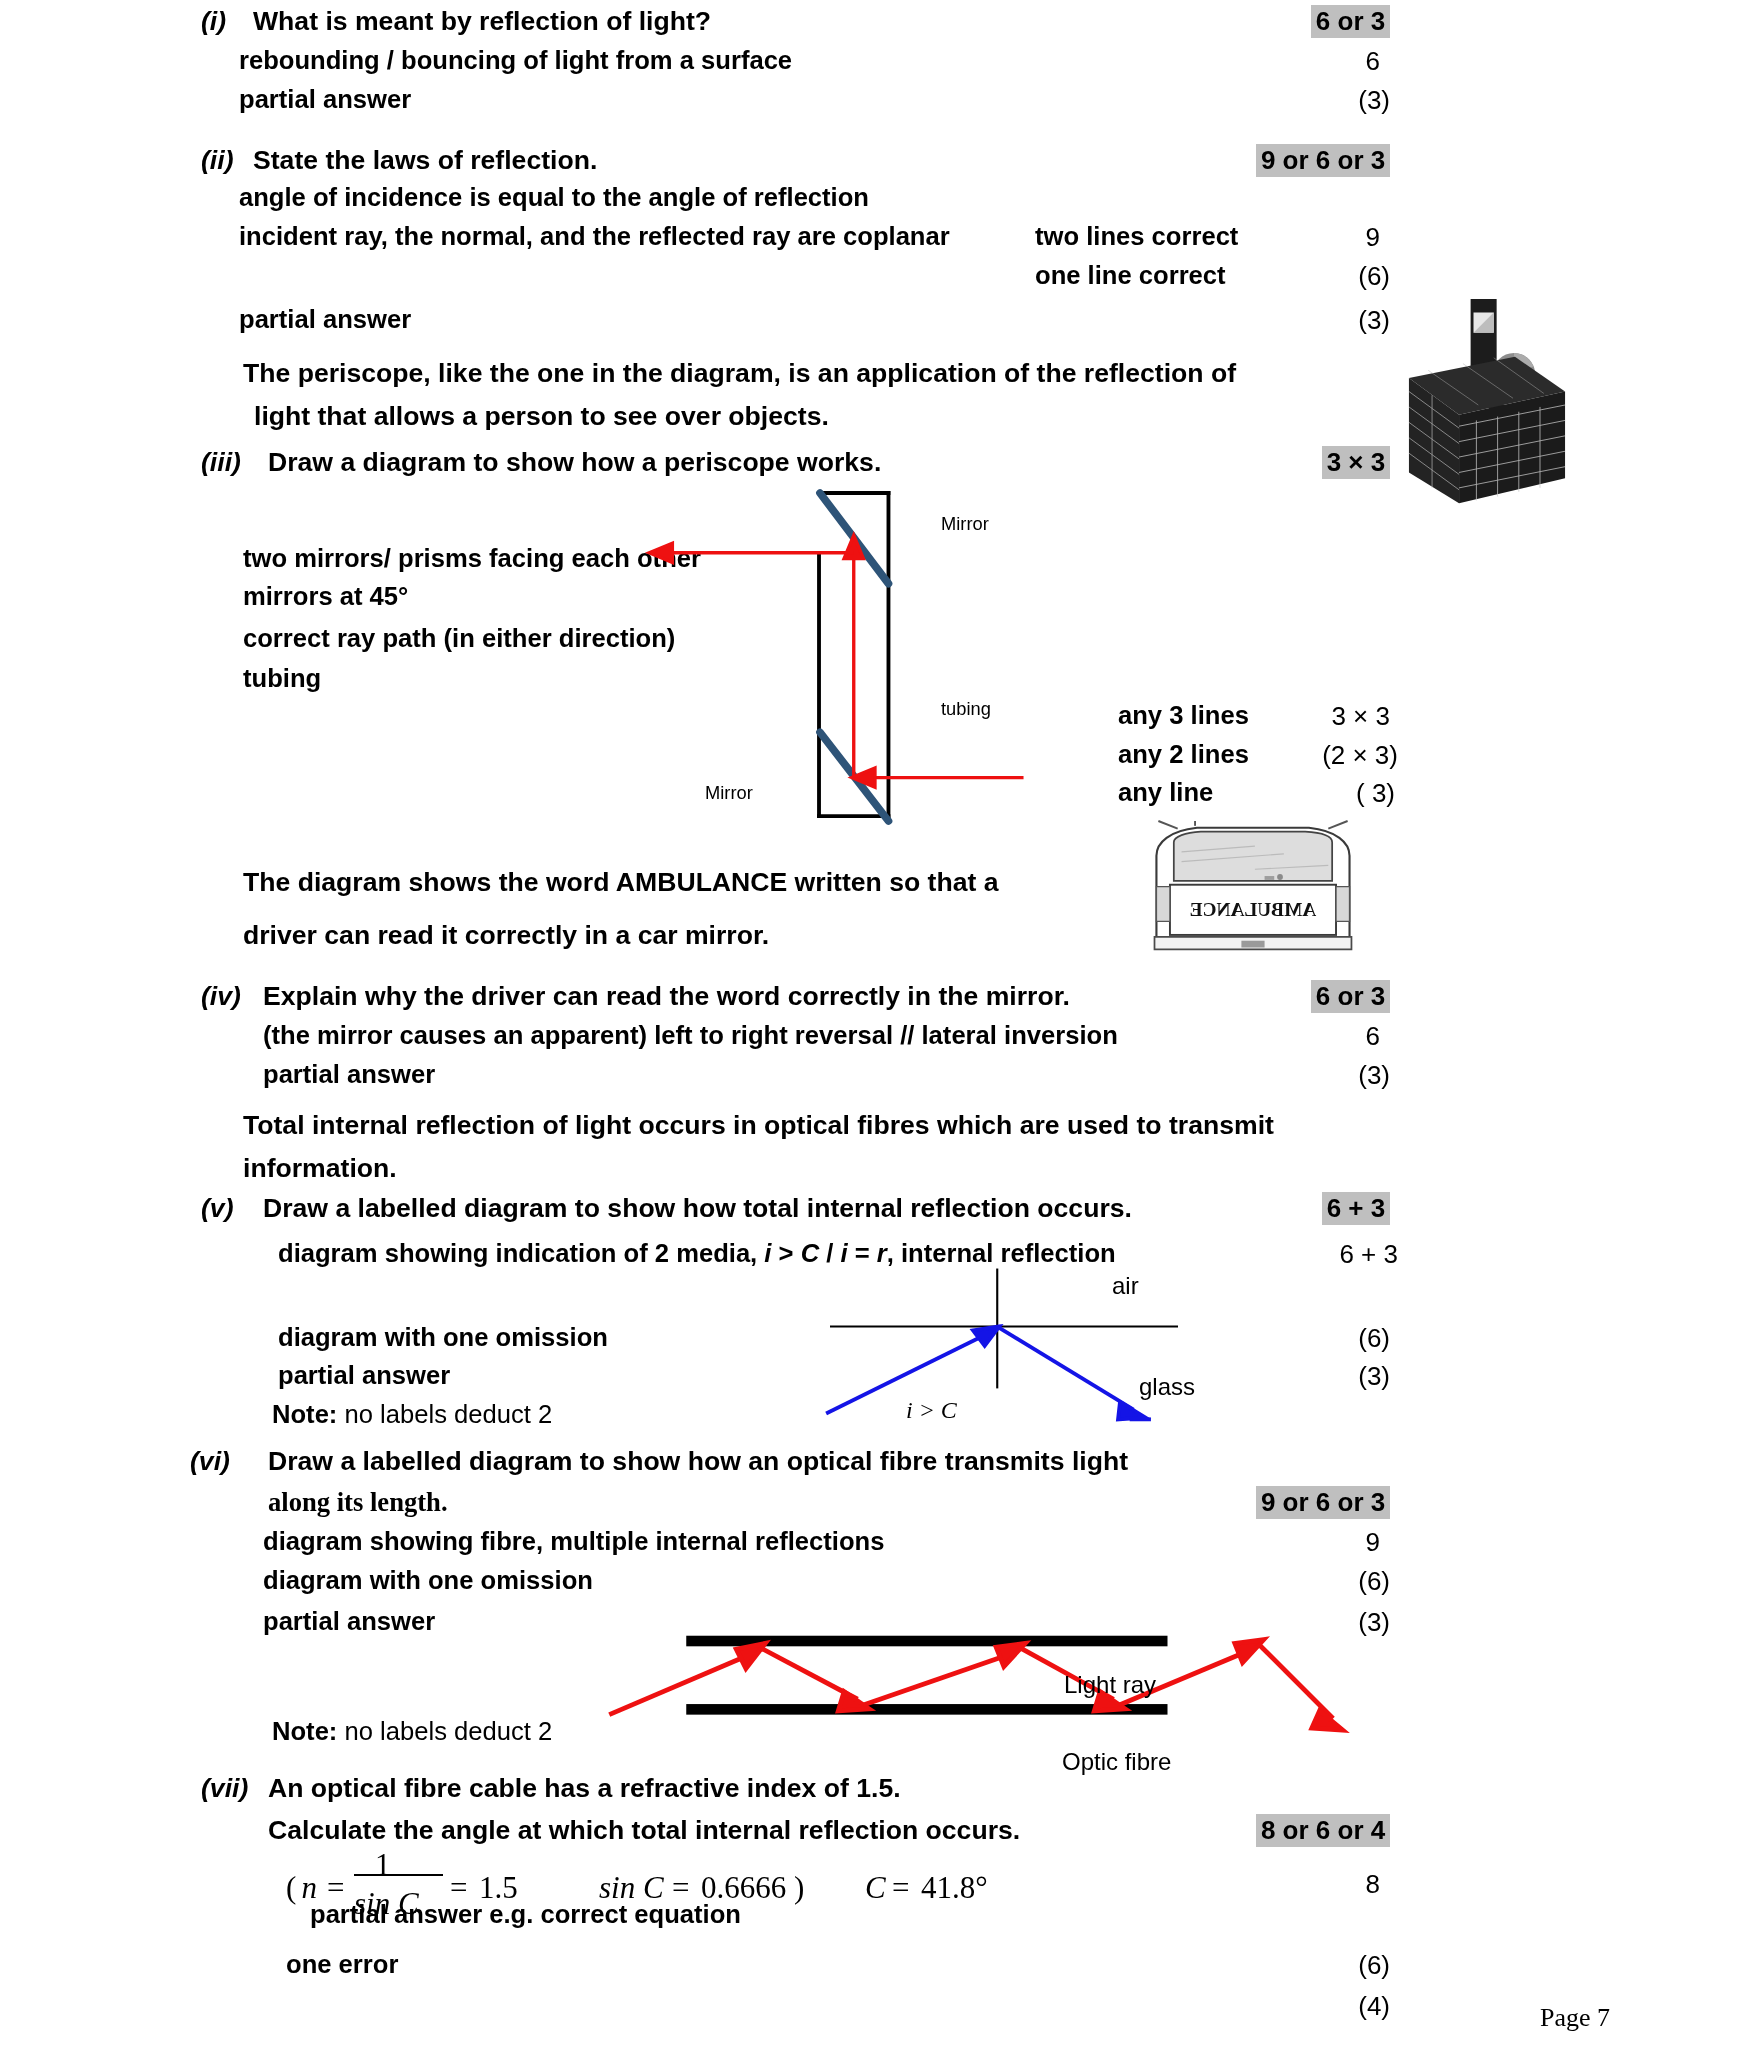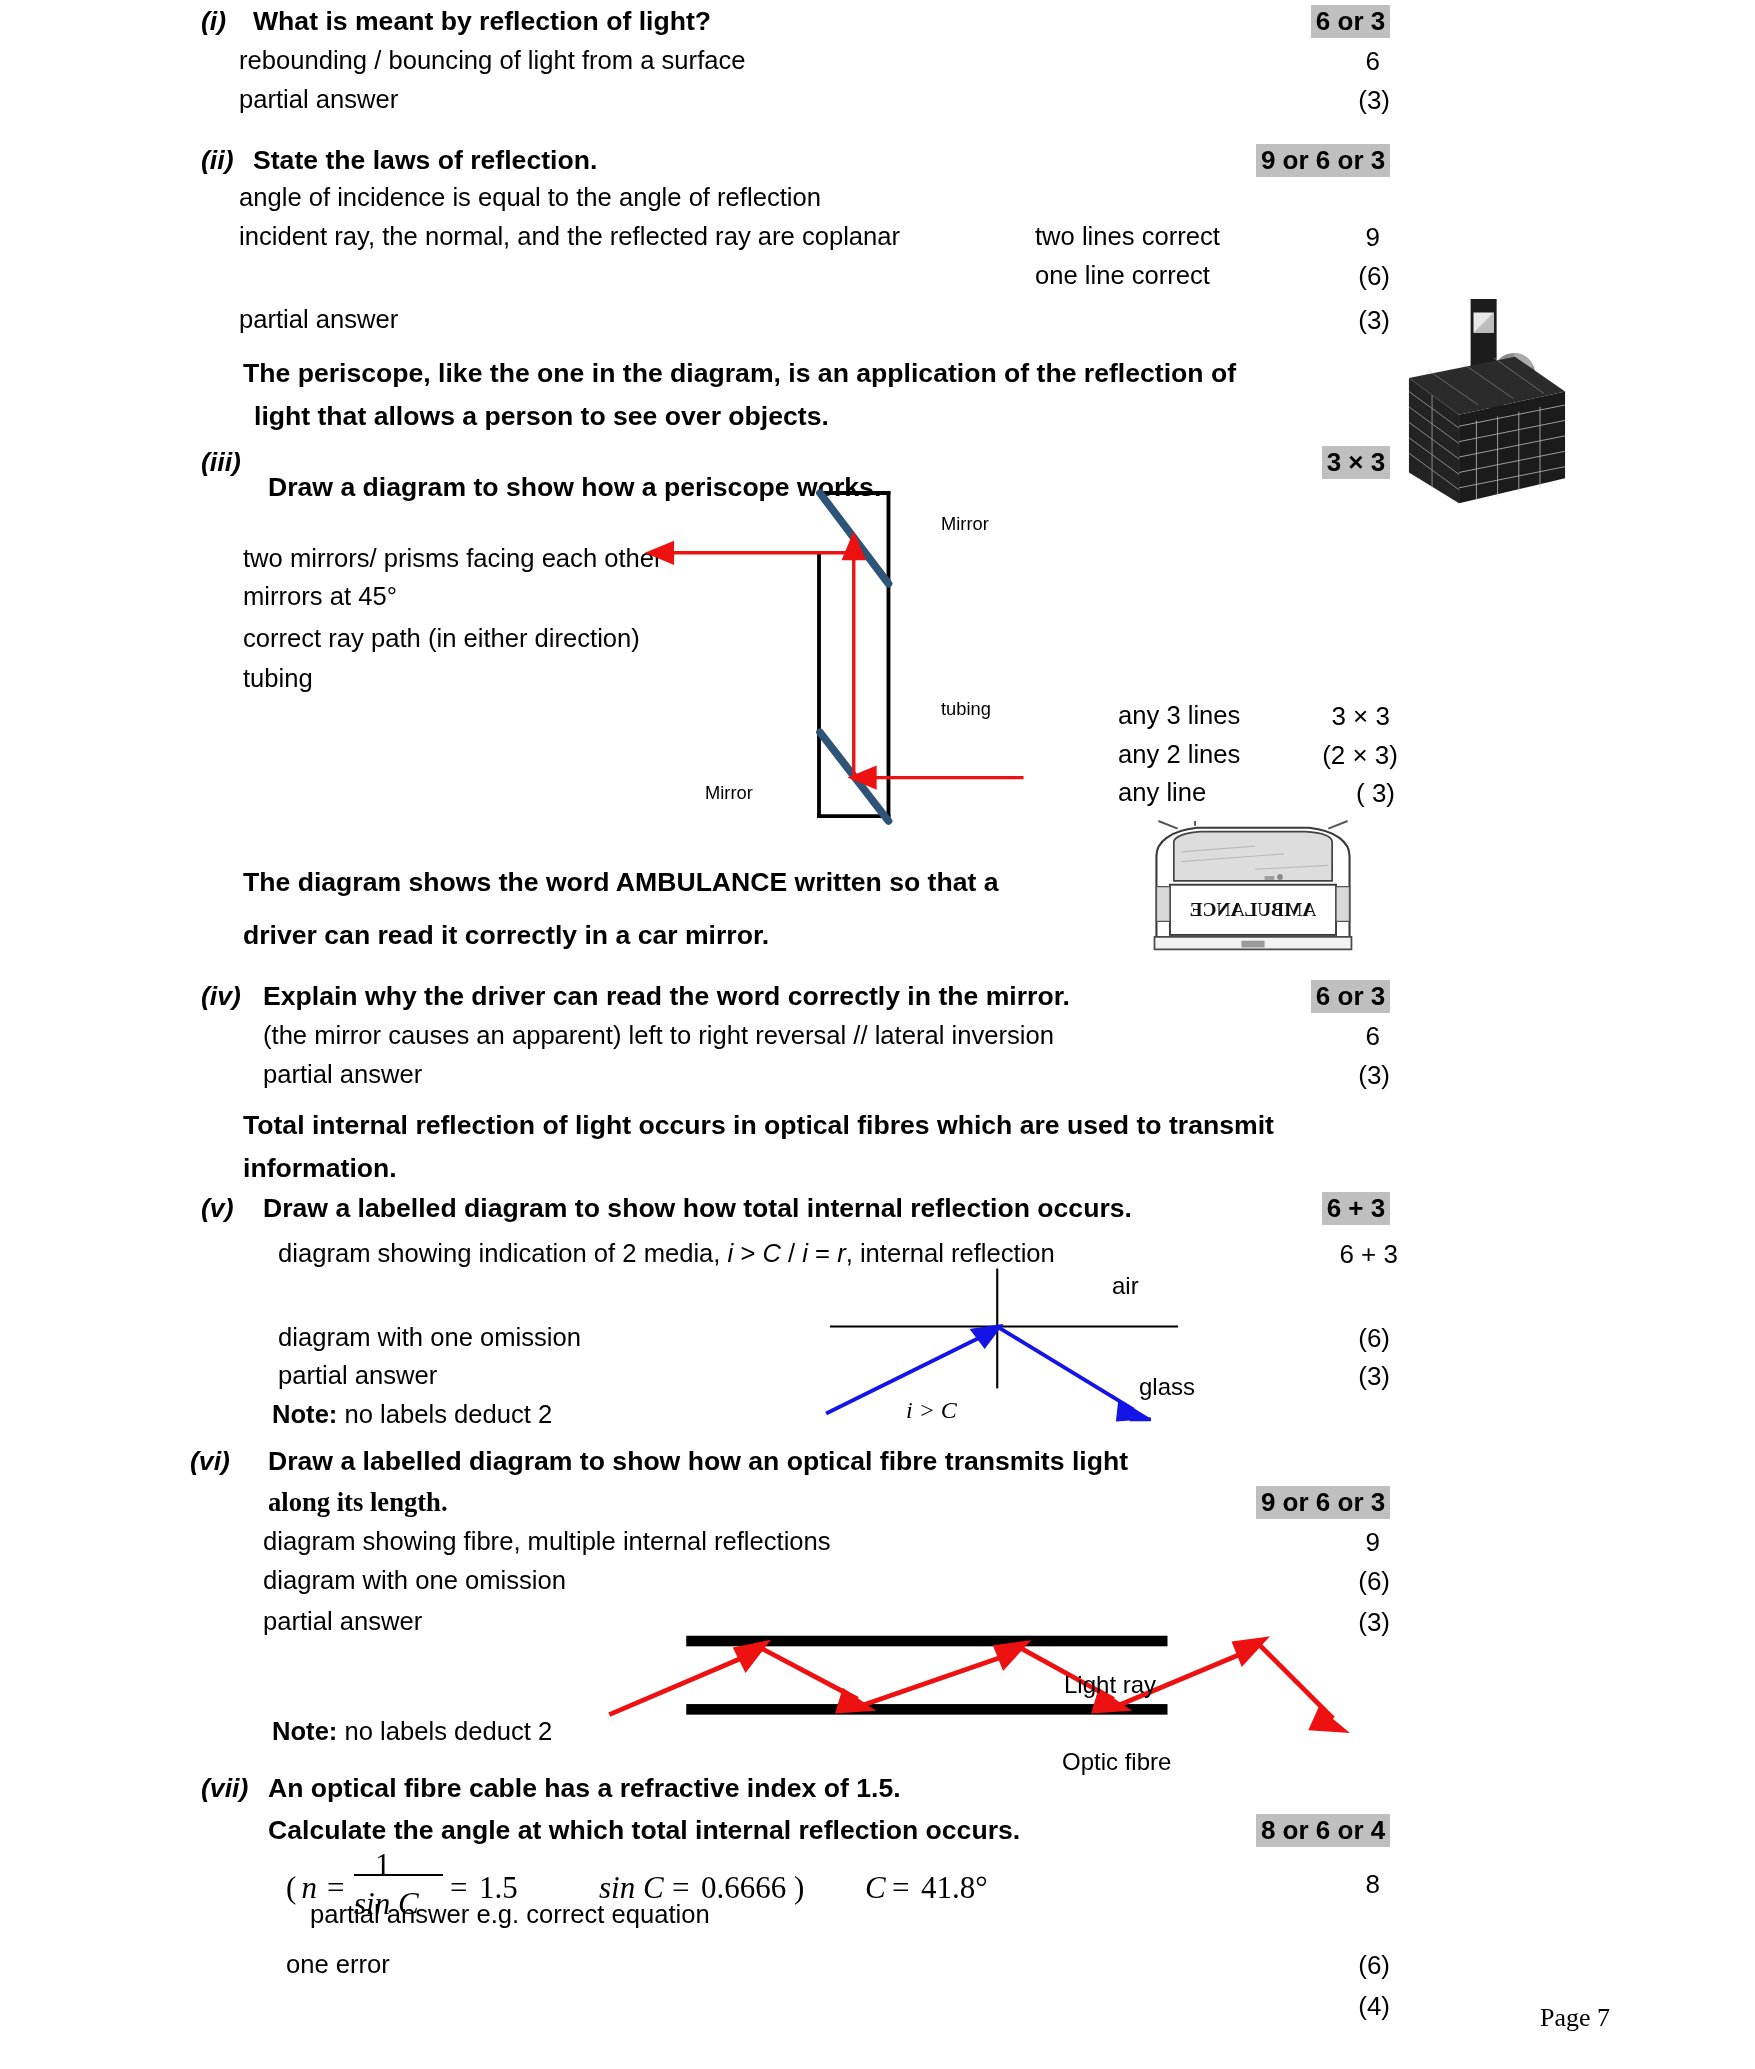--- a/index.html
+++ b/index.html
@@ -8,21 +8,21 @@
     font-family:"Liberation Sans", sans-serif;
     color:#000000;
     position:relative;
     overflow:hidden;
   }
   .page { position:relative; width:1755px; height:2069px; }
 
   
   .t { position:absolute; white-space:nowrap; line-height:1.0; }
   .q  { font-weight:bold; font-size:26.6px; }          
-  .a  { font-weight:normal; font-size:25.6px; }         
+  .a  { font-weight:bold; font-size:25.6px; }         
   .bd { font-weight:bold; font-size:26.6px; }           
   .lbl{ font-weight:normal; font-size:18.3px; }           
   .mk { font-weight:normal; font-size:26px; text-align:right; }
   .mkb{ font-weight:bold; font-size:26px; text-align:right; }
   .hl { background:#bfbfbf; padding:1px 4.8px 1.9px 4.8px; }
   .ital { font-style:italic; }
   .serif { font-family:"Liberation Serif", serif; }
 
   
   .fig { position:absolute; }
@@ -122,21 +122,21 @@
         <line x1="24" y1="74" x2="76" y2="110"></line>
         <line x1="60" y1="67" x2="112" y2="103"></line>
         <line x1="92" y1="61" x2="144" y2="98"></line>
       </g>
     </svg>
   </div>
 
   <div class="t q" style="left:201px; top:449px;">
     <span class="ital">(iii)</span>
   </div>
-  <div class="t q" style="left:268px; top:449px;margin-top:25px;">Draw a diagram to show how a periscope works.</div>
+  <div class="t q" style="left:268px; top:449px;">Draw a diagram to show how a periscope works.</div>
   <div class="t mkb" style="right:365px; top:449px;">
     <span class="hl">3 × 3</span>
   </div>
 
   <div class="t a" style="left:243px; top:546px;">two mirrors/ prisms facing each other</div>
   <div class="t a" style="left:243px; top:584px;">mirrors at 45°</div>
   <div class="t a" style="left:243px; top:626px;">correct ray path (in either direction)</div>
   <div class="t a" style="left:243px; top:666px;">tubing</div>
 
   <div class="fig" style="left:792px; top:483px; width:328px; height:348px;">

